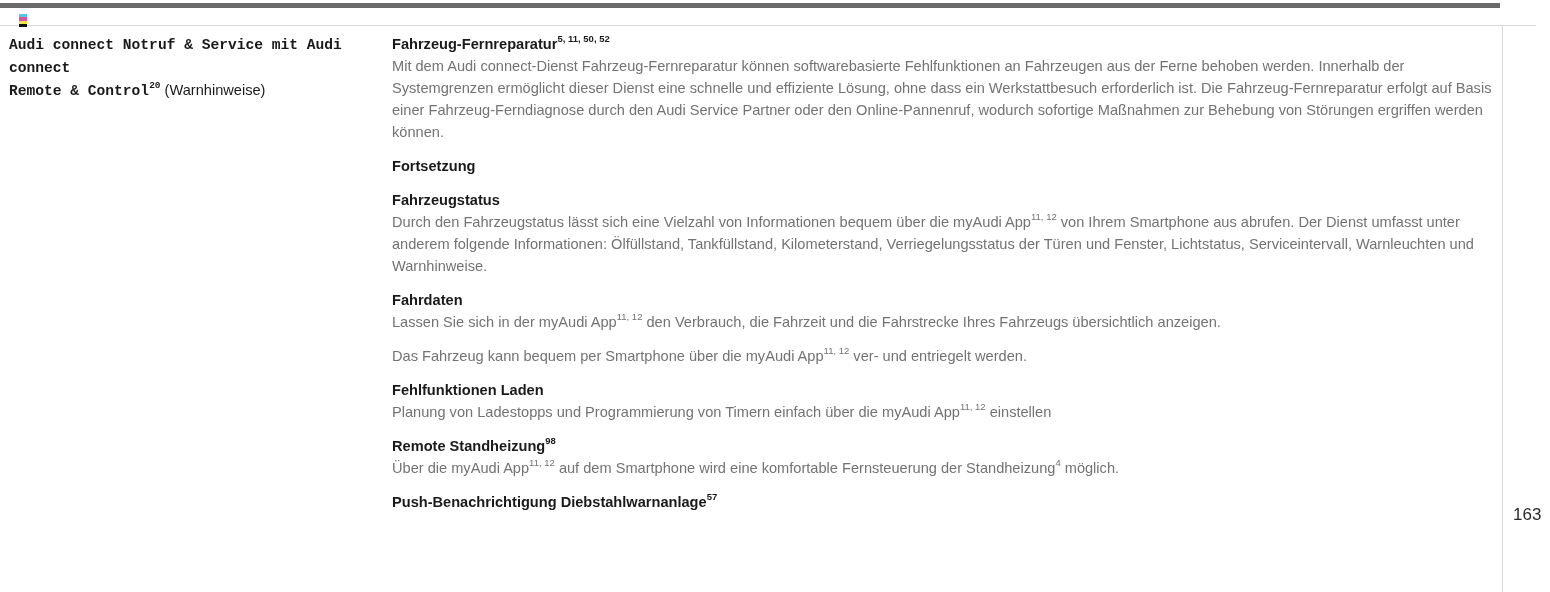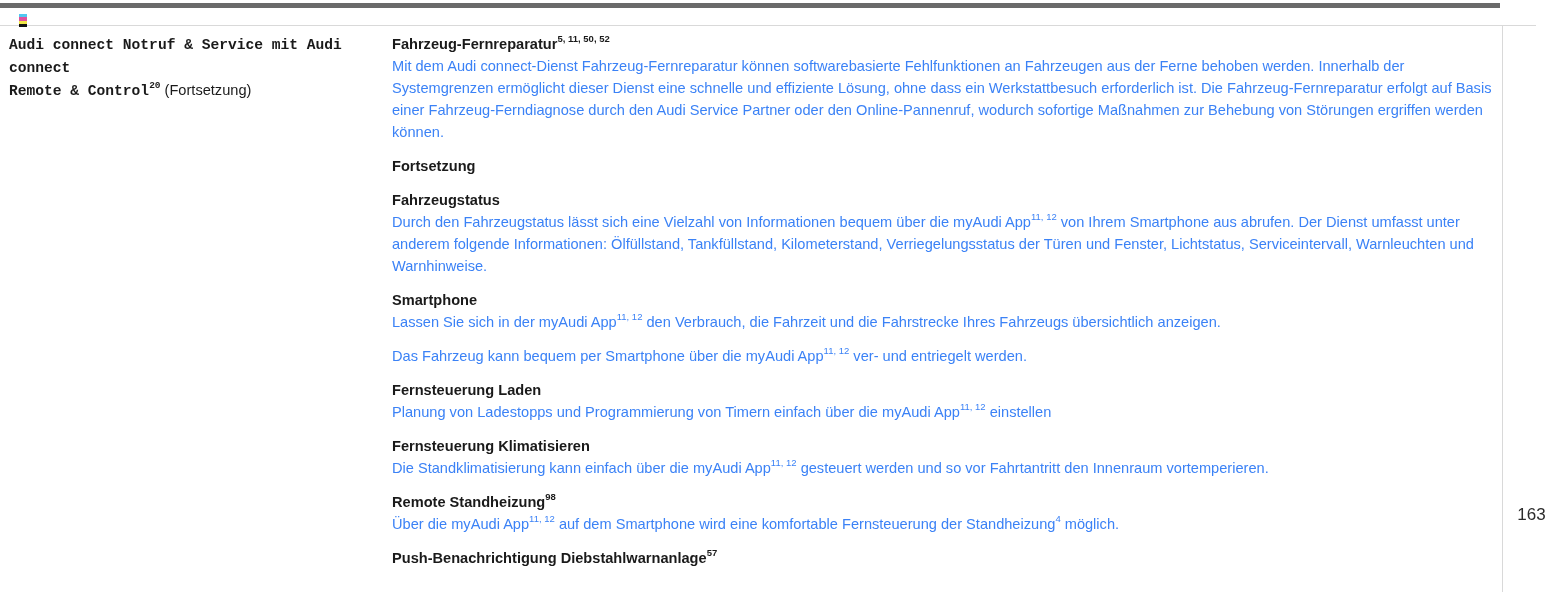--- a/index.html
+++ b/index.html
@@ -11,23 +11,23 @@
   .top-bar{position:absolute;top:3px;left:0;width:1500px;height:5px;background:#6a6a6a;}
   .rule-h{position:absolute;top:25px;left:0;width:1536px;height:1px;background:#d9d9d9;}
   .rule-v{position:absolute;top:25px;left:1502px;width:1px;height:567px;background:#d9d9d9;}
   .reg-mark{position:absolute;left:19px;top:14px;width:8px;height:13px;display:flex;flex-direction:column;z-index:2;}
   .reg-mark span{flex:1;}
   .left-col{position:absolute;left:9px;top:33px;width:345px;font-size:14.6px;line-height:22px;color:#1a1a1a;}
   .bold{font-weight:bold;font-family:Liberation Mono, monospace;}
   .right-col{position:absolute;left:392px;top:33px;width:1100px;font-size:14.6px;line-height:22px;}
   .section{margin-bottom:12px;}
   .sec-title{font-weight:bold;color:#1a1a1a;}
-  .sec-body{color:#3b82f6;}
+  .sec-body{color:#737373;}
   sup{font-size:9.5px;line-height:0;position:relative;top:-1px;vertical-align:super;}
-  .page-num{position:absolute;left:1513px;top:505px;width:37px;font-size:17px;color:#2b2b2b;text-align:center;}
+  .page-num{position:absolute;left:1513px;top:505px;width:37px;font-size:17px;color:#2b2b2b;text-align:left;}
 </style>
 </head>
 <body>
 
 <div class="top-bar"></div>
 <div class="rule-h"></div>
 <div class="rule-v"></div>
 
 <div class="reg-mark">
   <span style="background: rgb(81, 199, 240);"></span>
@@ -35,57 +35,53 @@
   <span style="background: rgb(240, 230, 69);"></span>
   <span style="background: rgb(17, 17, 17);"></span>
 </div>
 
 <div class="left-col">
   <div>
     <span class="bold">Audi connect Notruf &amp; Service mit Audi connect</span>
   </div>
   <div>
     <span class="bold">Remote &amp; Control<sup>20</sup></span>
-    <span>(Fortsetzung)</span>
+    <span>(Warnhinweise)</span>
   </div>
 </div>
 
 <div class="right-col">
   <div class="section">
     <div class="sec-title">Fahrzeug-Fernreparatur<sup>5, 11, 50, 52</sup></div>
     <div class="sec-body">Mit dem Audi connect-Dienst Fahrzeug-Fernreparatur können softwarebasierte Fehlfunktionen an Fahrzeugen aus der Ferne behoben werden. Innerhalb der Systemgrenzen ermöglicht dieser Dienst eine schnelle und effiziente Lösung, ohne dass ein Werkstattbesuch erforderlich ist. Die Fahrzeug-Fernreparatur erfolgt auf Basis einer Fahrzeug-Ferndiagnose durch den Audi Service Partner oder den Online-Pannenruf, wodurch sofortige Maßnahmen zur Behebung von Störungen ergriffen werden können.</div>
   </div>
 
   <div class="section">
     <div class="sec-title">Fortsetzung</div>
   </div>
 
   <div class="section">
     <div class="sec-title">Fahrzeugstatus</div>
     <div class="sec-body">Durch den Fahrzeugstatus lässt sich eine Vielzahl von Informationen bequem über die myAudi App<sup>11, 12</sup> von Ihrem Smartphone aus abrufen. Der Dienst umfasst unter anderem folgende Informationen: Ölfüllstand, Tankfüllstand, Kilometerstand, Verriegelungsstatus der Türen und Fenster, Lichtstatus, Serviceintervall, Warnleuchten und Warnhinweise.</div>
   </div>
 
   <div class="section">
-    <div class="sec-title">Smartphone</div>
+    <div class="sec-title">Fahrdaten</div>
     <div class="sec-body">Lassen Sie sich in der myAudi App<sup>11, 12</sup> den Verbrauch, die Fahrzeit und die Fahrstrecke Ihres Fahrzeugs übersichtlich anzeigen.</div>
   </div>
 
   <div class="section">
     <div class="sec-body">Das Fahrzeug kann bequem per Smartphone über die myAudi App<sup>11, 12</sup> ver- und entriegelt werden.</div>
   </div>
 
   <div class="section">
-    <div class="sec-title">Fernsteuerung Laden</div>
+    <div class="sec-title">Fehlfunktionen Laden</div>
     <div class="sec-body">Planung von Ladestopps und Programmierung von Timern einfach über die myAudi App<sup>11, 12</sup> einstellen</div>
   </div>
 
-  <div class="section">
-    <div class="sec-title">Fernsteuerung Klimatisieren</div>
-    <div class="sec-body">Die Standklimatisierung kann einfach über die myAudi App<sup>11, 12</sup> gesteuert werden und so vor Fahrtantritt den Innenraum vortemperieren.</div>
-  </div>
 
   <div class="section">
     <div class="sec-title">Remote Standheizung<sup>98</sup></div>
     <div class="sec-body">Über die myAudi App<sup>11, 12</sup> auf dem Smartphone wird eine komfortable Fernsteuerung der Standheizung<sup>4</sup> möglich.</div>
   </div>
 
   <div class="section">
     <div class="sec-title">Push-Benachrichtigung Diebstahlwarnanlage<sup>57</sup></div>
 
   </div>

